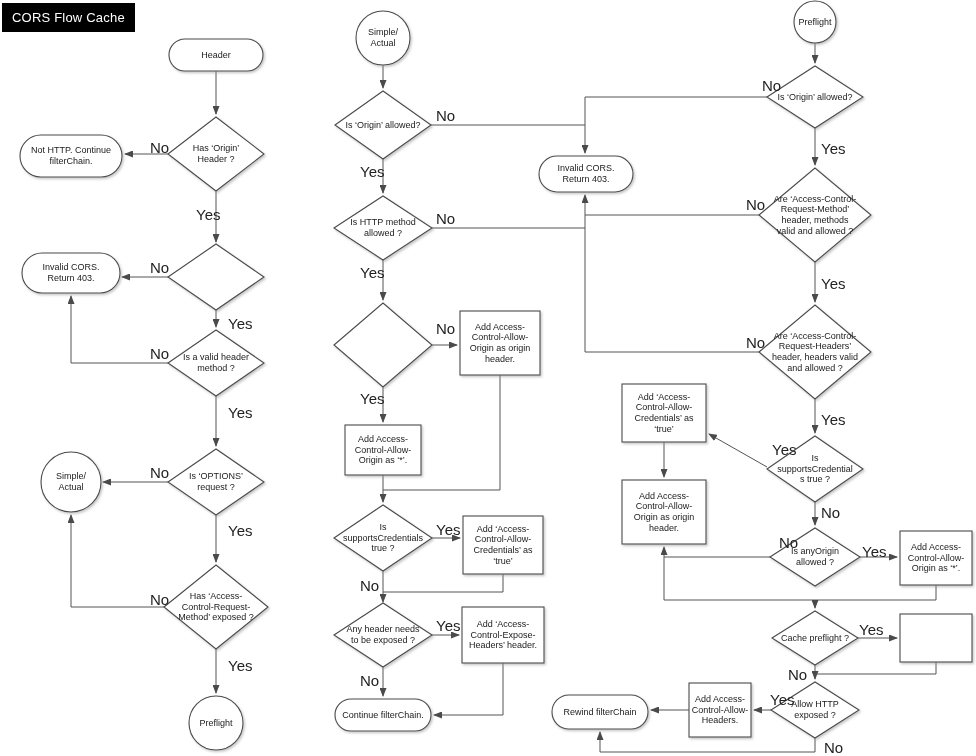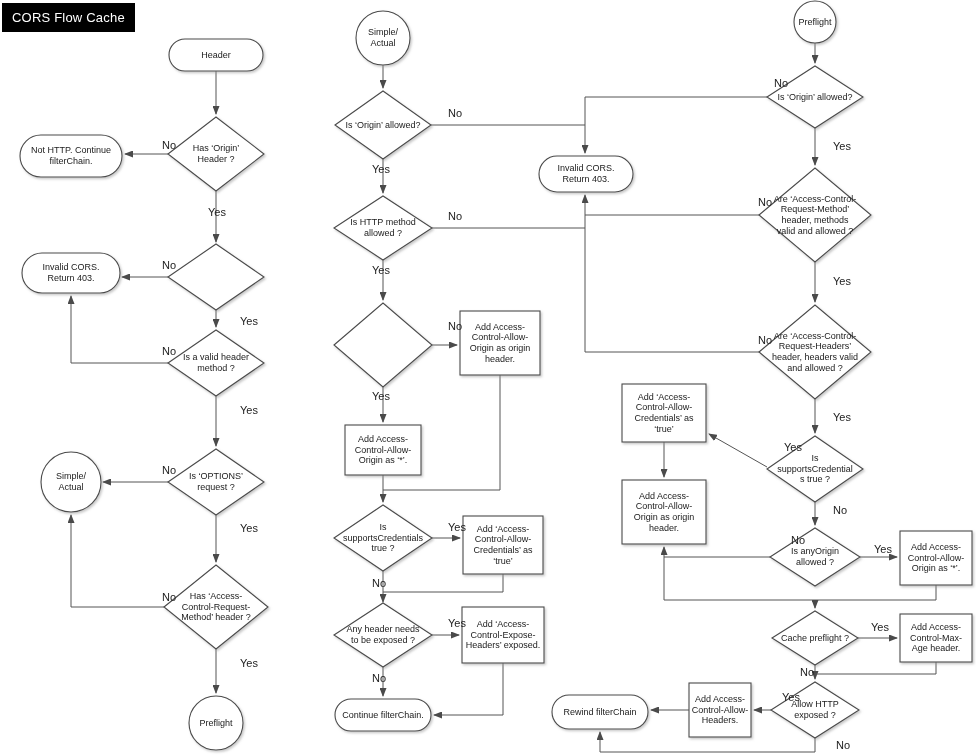--- a/index.html
+++ b/index.html
@@ -6,21 +6,21 @@
   #canvas{position:relative;width:976px;height:756px;background:#fff;overflow:hidden;
           font-family:"Liberation Sans","DejaVu Sans",sans-serif;border-bottom:2px solid #141414;}
   #title{position:absolute;left:2px;top:3px;background:#000;color:#fff;font-size:13px;
          padding:7px 10px;letter-spacing:.2px;}
   svg{position:absolute;left:0;top:0;}
   .shape{fill:#ffffff;stroke:#4a4a4a;stroke-width:1.1;}
   .e,.m{fill:none;stroke:#555555;stroke-width:1;}
   .node-text{position:absolute;display:flex;align-items:center;justify-content:center;
              text-align:center;font-size:9px;line-height:1.18;color:#1a1a1a;
              overflow-wrap:anywhere;pointer-events:none;}
-  .yn{position:absolute;font-size:11px;color:#222;pointer-events:none;margin-left:12px;}
+  .yn{position:absolute;font-size:15px;color:#222;pointer-events:none;}
 </style>
 </head>
 <body>
 
 <div id="canvas">
 
   <svg width="976" height="756">
     <defs>
       <marker id="arw" markerWidth="9" markerHeight="7" refX="8" refY="3.5" orient="auto">
         <path d="M0 0 L9 3.5 L0 7 Z" fill="#4a4a4a"></path>
@@ -128,46 +128,45 @@
 
   <div id="title">CORS Flow Cache</div>
 
   <div class="node-text" style="left:169px;top:39px;width:94px;height:32px">Header</div>
   <div class="node-text" style="left:178px;top:127px;width:76px;height:54px">Has ‘Origin’ Header ?</div>
   <div class="node-text" style="left:24px;top:137px;width:94px;height:38px">Not HTTP. Continue filterChain.</div>
   <div class="node-text" style="left:39px;top:255px;width:64px;height:36px">Invalid CORS. Return 403.</div>
   <div class="node-text" style="left:178px;top:338px;width:76px;height:50px">Is a valid header method ?</div>
   <div class="node-text" style="left:178px;top:457px;width:76px;height:50px">Is ‘OPTIONS’ request ?</div>
   <div class="node-text" style="left:46px;top:457px;width:50px;height:50px">Simple/ Actual</div>
-  <div class="node-text" style="left:176px;top:575px;width:80px;height:64px">Has ‘Access-Control-Request-Method’ header ?</div>
+  <div class="node-text" style="left:176px;top:575px;width:80px;height:64px">Has ‘Access-Control-Request-Method’ exposed ?</div>
   <div class="node-text" style="left:191px;top:698px;width:50px;height:50px">Preflight</div>
 
   <div class="node-text" style="left:358px;top:13px;width:50px;height:50px">Simple/ Actual</div>
   <div class="node-text" style="left:345px;top:99px;width:76px;height:52px">Is ‘Origin’ allowed?</div>
   <div class="node-text" style="left:551px;top:158px;width:70px;height:32px">Invalid CORS. Return 403.</div>
   <div class="node-text" style="left:344px;top:204px;width:78px;height:48px">Is HTTP method allowed ?</div>
   <div class="node-text" style="left:462px;top:313px;width:76px;height:60px">Add Access-Control-Allow-Origin as origin header.</div>
   <div class="node-text" style="left:347px;top:427px;width:72px;height:46px">Add Access-Control-Allow-Origin as ‘*’.</div>
   <div class="node-text" style="left:342px;top:513px;width:82px;height:50px">Is supportsCredentials true ?</div>
   <div class="node-text" style="left:465px;top:518px;width:76px;height:54px">Add ‘Access-Control-Allow-Credentials’ as ‘true’</div>
   <div class="node-text" style="left:344px;top:611px;width:78px;height:48px">Any header needs to be exposed ?</div>
-  <div class="node-text" style="left:464px;top:609px;width:78px;height:52px">Add ‘Access-Control-Expose-Headers’ exposed.</div>
+  <div class="node-text" style="left:464px;top:609px;width:78px;height:52px">Add ‘Access-Control-Expose-Headers’ header.</div>
   <div class="node-text" style="left:337px;top:701px;width:92px;height:28px">Continue filterChain.</div>
 
   <div class="node-text" style="left:794px;top:3px;width:42px;height:38px">Preflight</div>
   <div class="node-text" style="left:777px;top:74px;width:76px;height:46px">Is ‘Origin’ allowed?</div>
   <div class="node-text" style="left:771px;top:178px;width:88px;height:74px">Are ‘Access-Control-Request-Method’ header, methods valid and allowed ?</div>
   <div class="node-text" style="left:771px;top:315px;width:88px;height:74px">Are ‘Access-Control-Request-Headers’ header, headers valid and allowed ?</div>
   <div class="node-text" style="left:775px;top:444px;width:80px;height:50px">Is supportsCredentials true ?</div>
   <div class="node-text" style="left:624px;top:386px;width:80px;height:54px">Add ‘Access-Control-Allow-Credentials’ as ‘true’</div>
   <div class="node-text" style="left:624px;top:482px;width:80px;height:60px">Add Access-Control-Allow-Origin as origin header.</div>
   <div class="node-text" style="left:778px;top:536px;width:74px;height:42px">Is anyOrigin allowed ?</div>
   <div class="node-text" style="left:902px;top:533px;width:68px;height:50px">Add Access-Control-Allow-Origin as ‘*’.</div>
   <div class="node-text" style="left:780px;top:619px;width:70px;height:38px">Cache preflight ?</div>
-  <div class="node-text" style="left:902px;top:616px;width:68px;height:44px">Add Access-Control-Max-Age header.</div>
   <div class="node-text" style="left:779px;top:690px;width:72px;height:40px">Allow HTTP exposed ?</div>
   <div class="node-text" style="left:691px;top:685px;width:58px;height:50px">Add Access-Control-Allow-Headers.</div>
   <div class="node-text" style="left:556px;top:697px;width:88px;height:30px">Rewind filterChain</div>
 
   <span class="yn" style="left:150px;top:139px">No</span>
   <span class="yn" style="left:196px;top:206px">Yes</span>
   <span class="yn" style="left:150px;top:259px">No</span>
   <span class="yn" style="left:228px;top:315px">Yes</span>
   <span class="yn" style="left:150px;top:345px">No</span>
   <span class="yn" style="left:228px;top:404px">Yes</span>

